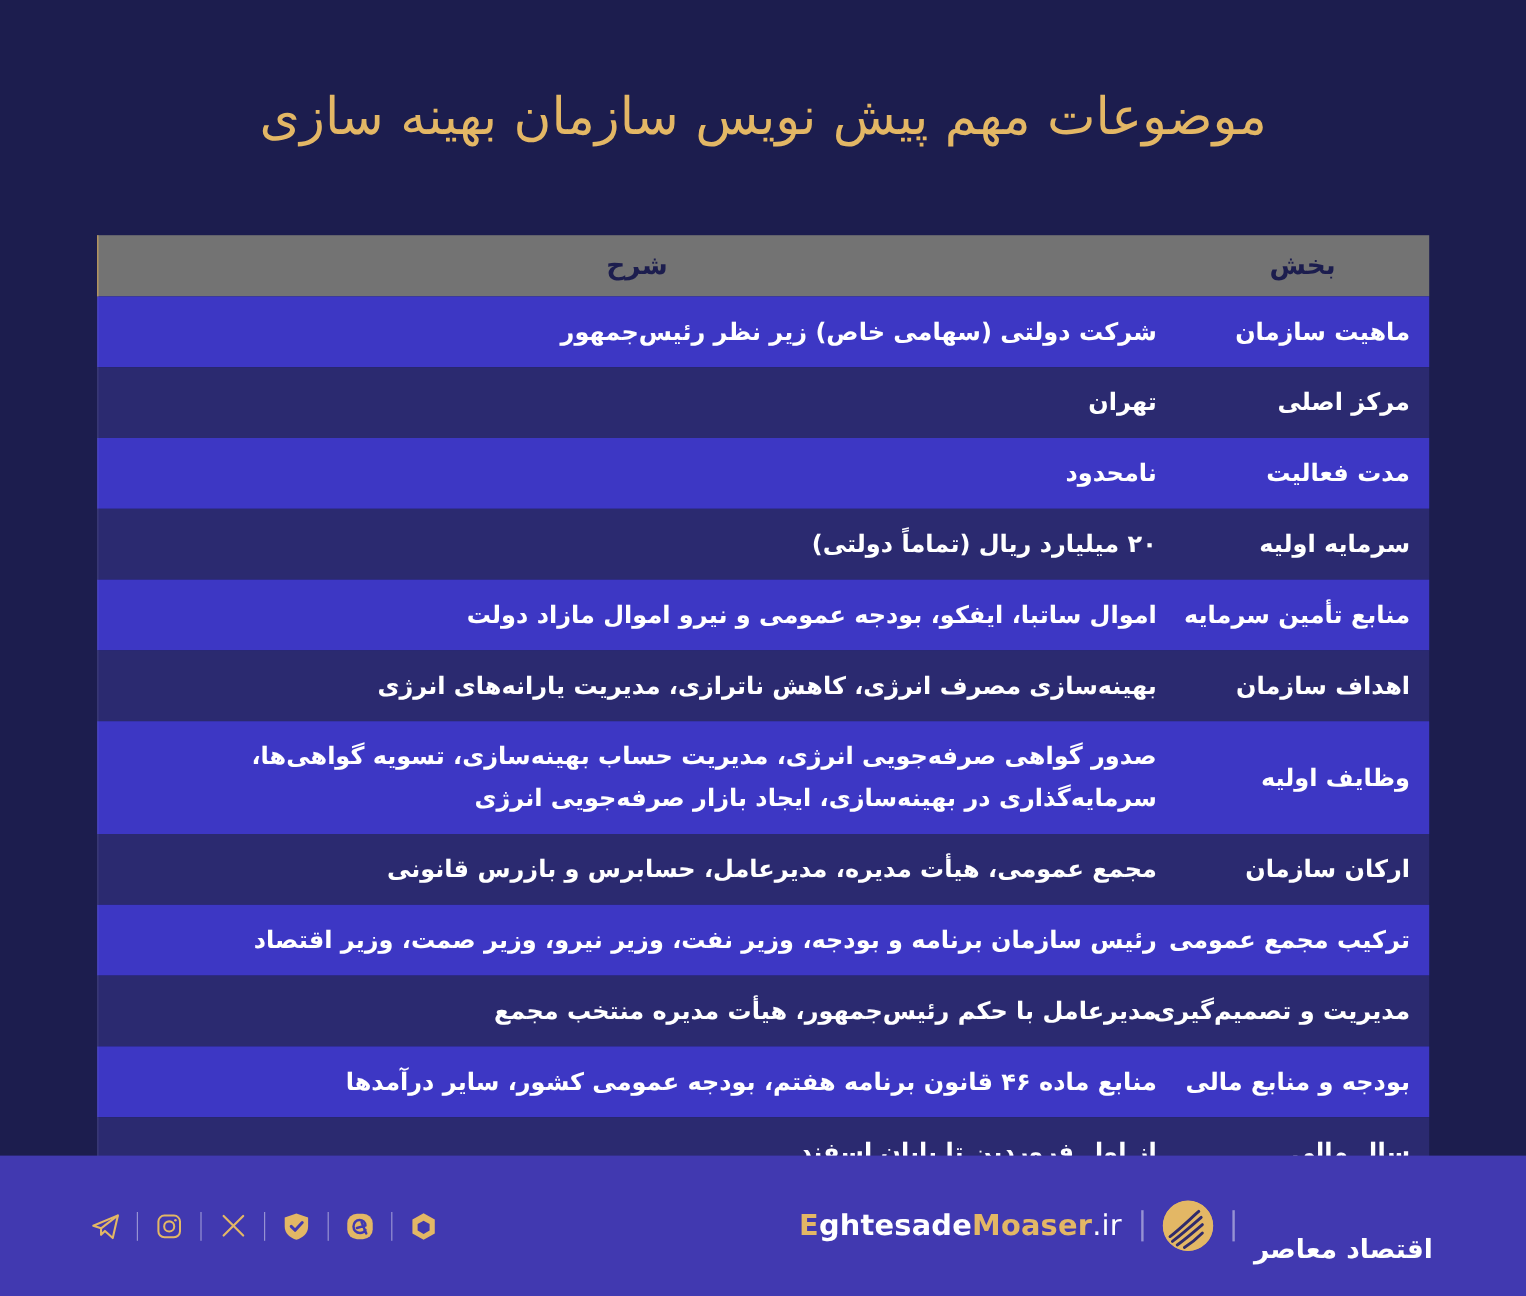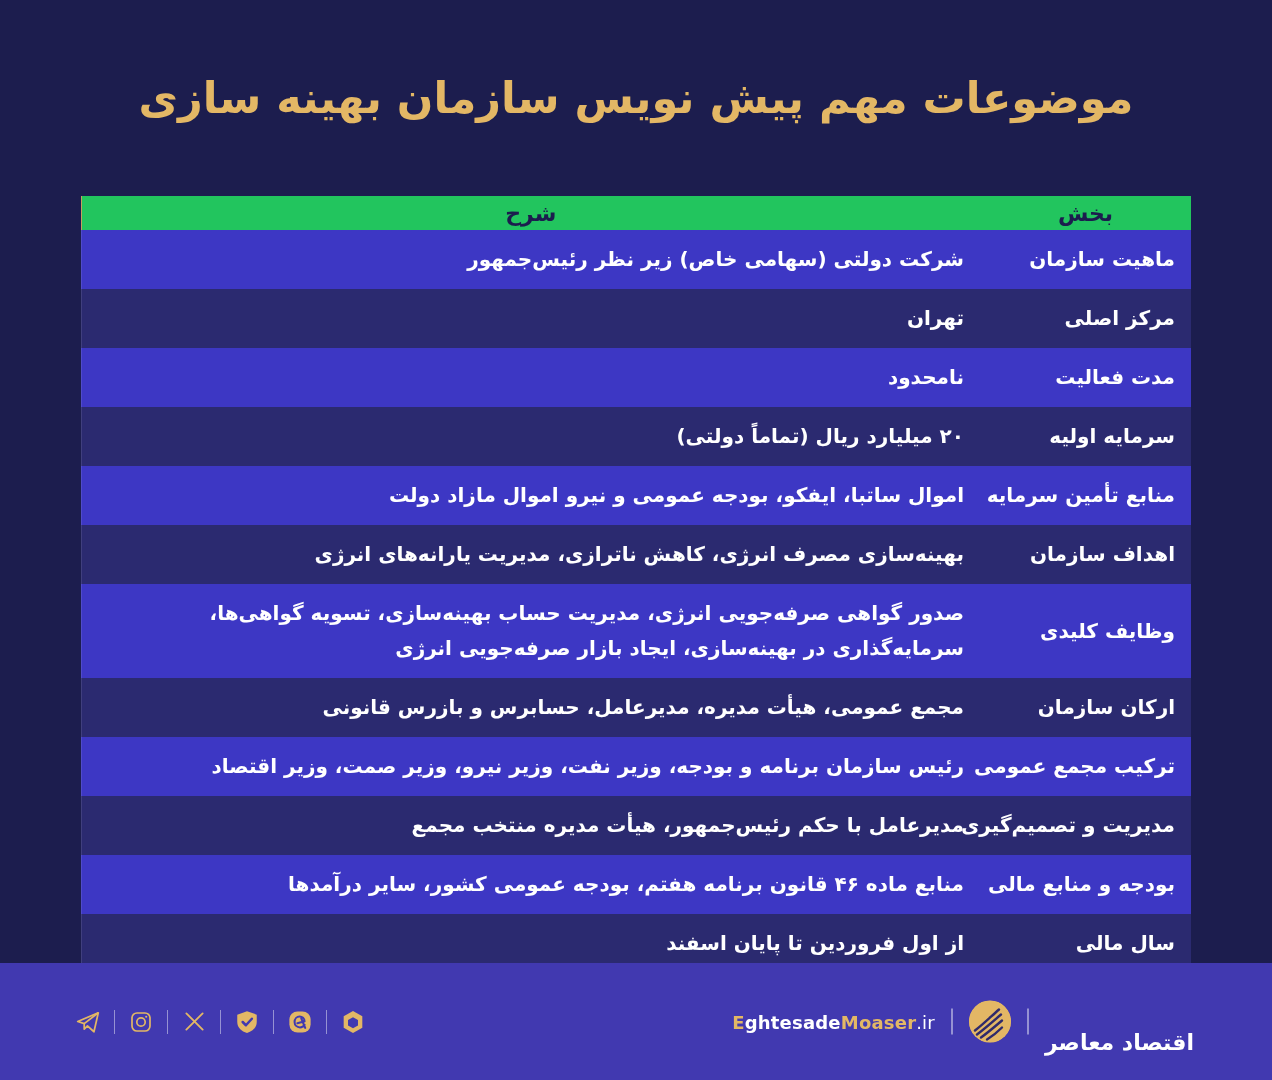--- a/index.html
+++ b/index.html
@@ -26,21 +26,21 @@
     width: 1272px;
     height: 196px;
     display: flex;
     align-items: center;
     justify-content: center;
   }
 
   .page-title {
     color: #e3b765;
     font-size: 43px;
-    font-weight: bold;
+    font-weight: normal;
     letter-spacing: 0px;
     text-align: center;
     line-height: 1.45;
     padding: 0 82px;
     direction: rtl;
   }
 
   
   .table-wrap {
     position: absolute;
@@ -53,25 +53,25 @@
     width: 100%;
     border-collapse: collapse;
     table-layout: fixed;
     direction: rtl;
   }
 
   .tbl col.col-section { width: 211px; }
   .tbl col.col-desc    { width: 899px; }
 
   .tbl thead th {
-    background: #22c55e;
+    background: #737373;
     color: #1c1d4e;
     font-size: 22px;
     font-weight: bold;
-    height: 34px;
+    height: 51px;
     text-align: center;
     vertical-align: middle;
     border-left: 1px solid #c5a05c;
   }
   .tbl thead th:first-child { border-left: none; }
 
   .tbl tbody td {
     color: #ffffff;
     font-size: 20px;
     font-weight: bold;
@@ -134,21 +134,21 @@
     width: 42px;
     height: 42px;
     flex: 0 0 42px;
     border-radius: 50%;
     background: #e3b765;
     position: relative;
     overflow: hidden;
   }
 
   .brand-en {
-    font-size: 18px;
+    font-size: 24px;
     font-weight: bold;
     white-space: nowrap;
     direction: ltr;
     letter-spacing: 0.2px;
   }
   .brand-en .g  { color: #e3b765; }
   .brand-en .w  { color: #ffffff; }
   .brand-en .tld{ color: #ffffff; font-weight: normal; }
 
   .socials {
@@ -223,21 +223,21 @@
         <td class="cell-section">منابع تأمین سرمایه</td>
         <td class="cell-desc">اموال ساتبا، ایفکو، بودجه عمومی و نیرو اموال مازاد دولت</td>
       </tr>
 
       <tr class="row-dark">
         <td class="cell-section">اهداف سازمان</td>
         <td class="cell-desc">بهینه‌سازی مصرف انرژی، کاهش ناترازی، مدیریت یارانه‌های انرژی</td>
       </tr>
 
       <tr class="row-bright tall">
-        <td class="cell-section">وظایف کلیدی</td>
+        <td class="cell-section">وظایف اولیه</td>
         <td class="cell-desc">صدور گواهی صرفه‌جویی انرژی، مدیریت حساب بهینه‌سازی، تسویه گواهی‌ها، سرمایه‌گذاری در بهینه‌سازی، ایجاد بازار صرفه‌جویی انرژی</td>
       </tr>
 
       <tr class="row-dark">
         <td class="cell-section">ارکان سازمان</td>
         <td class="cell-desc">مجمع عمومی، هیأت مدیره، مدیرعامل، حسابرس و بازرس قانونی</td>
       </tr>
 
       <tr class="row-bright">
         <td class="cell-section">ترکیب مجمع عمومی</td>

